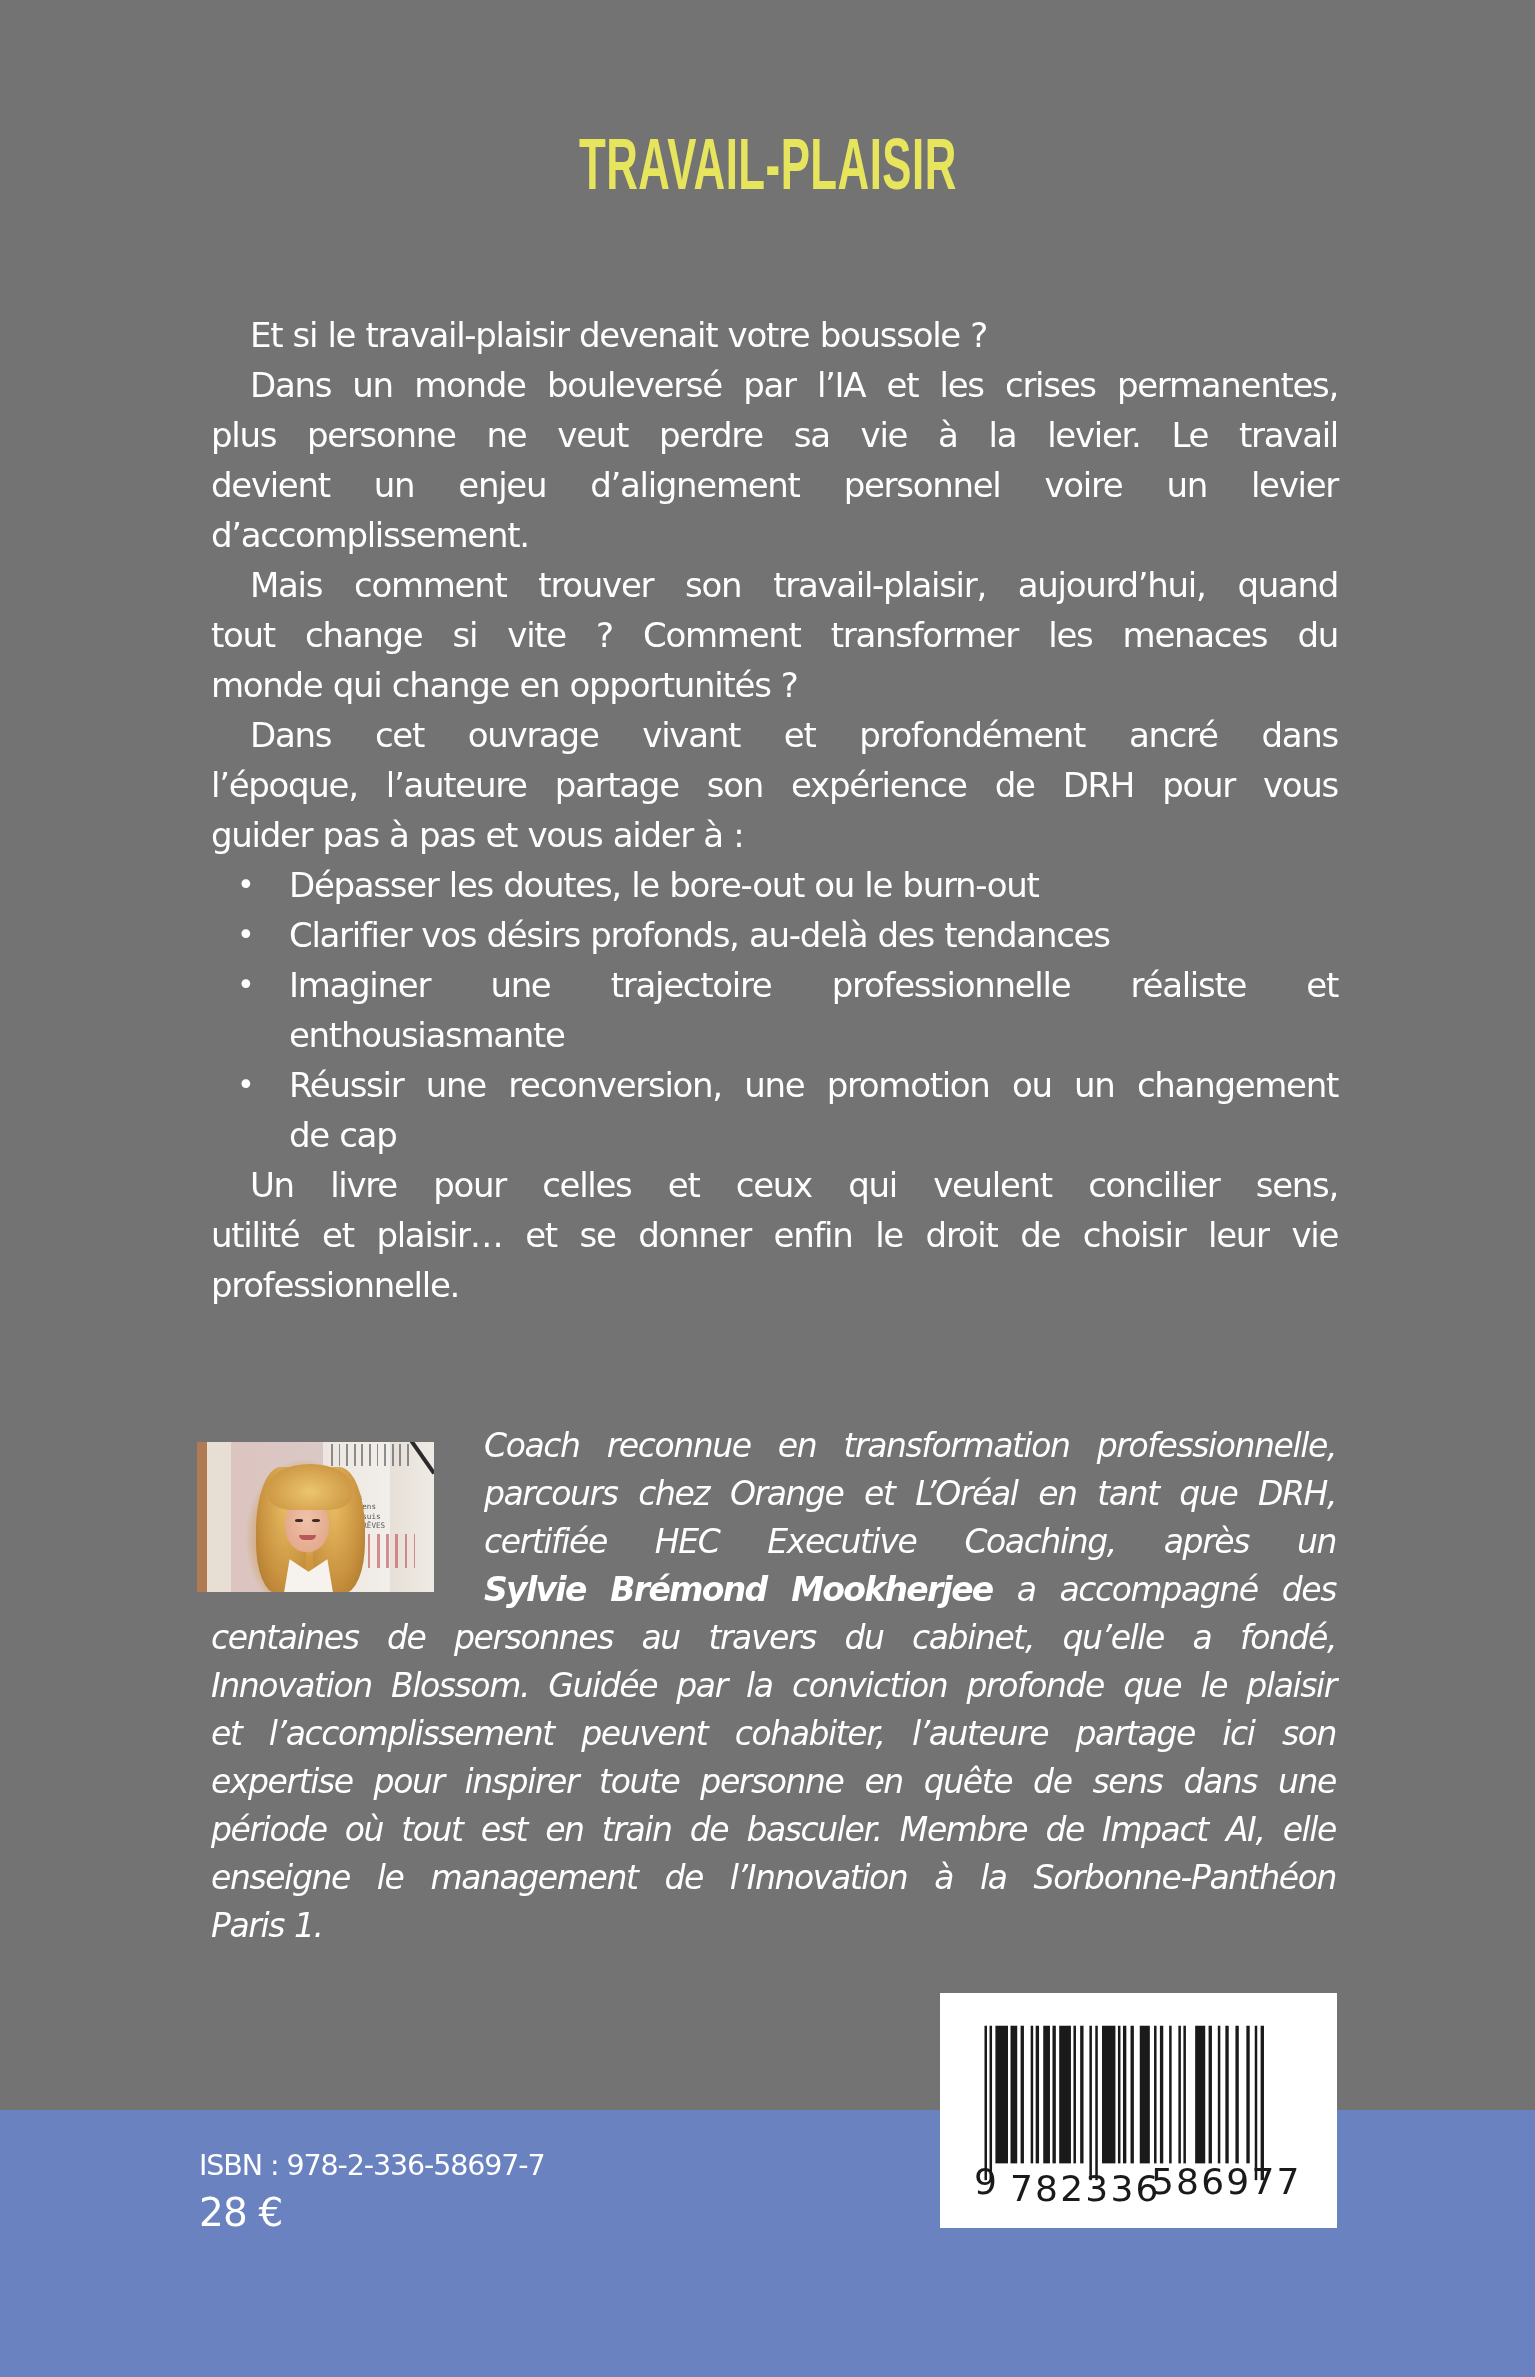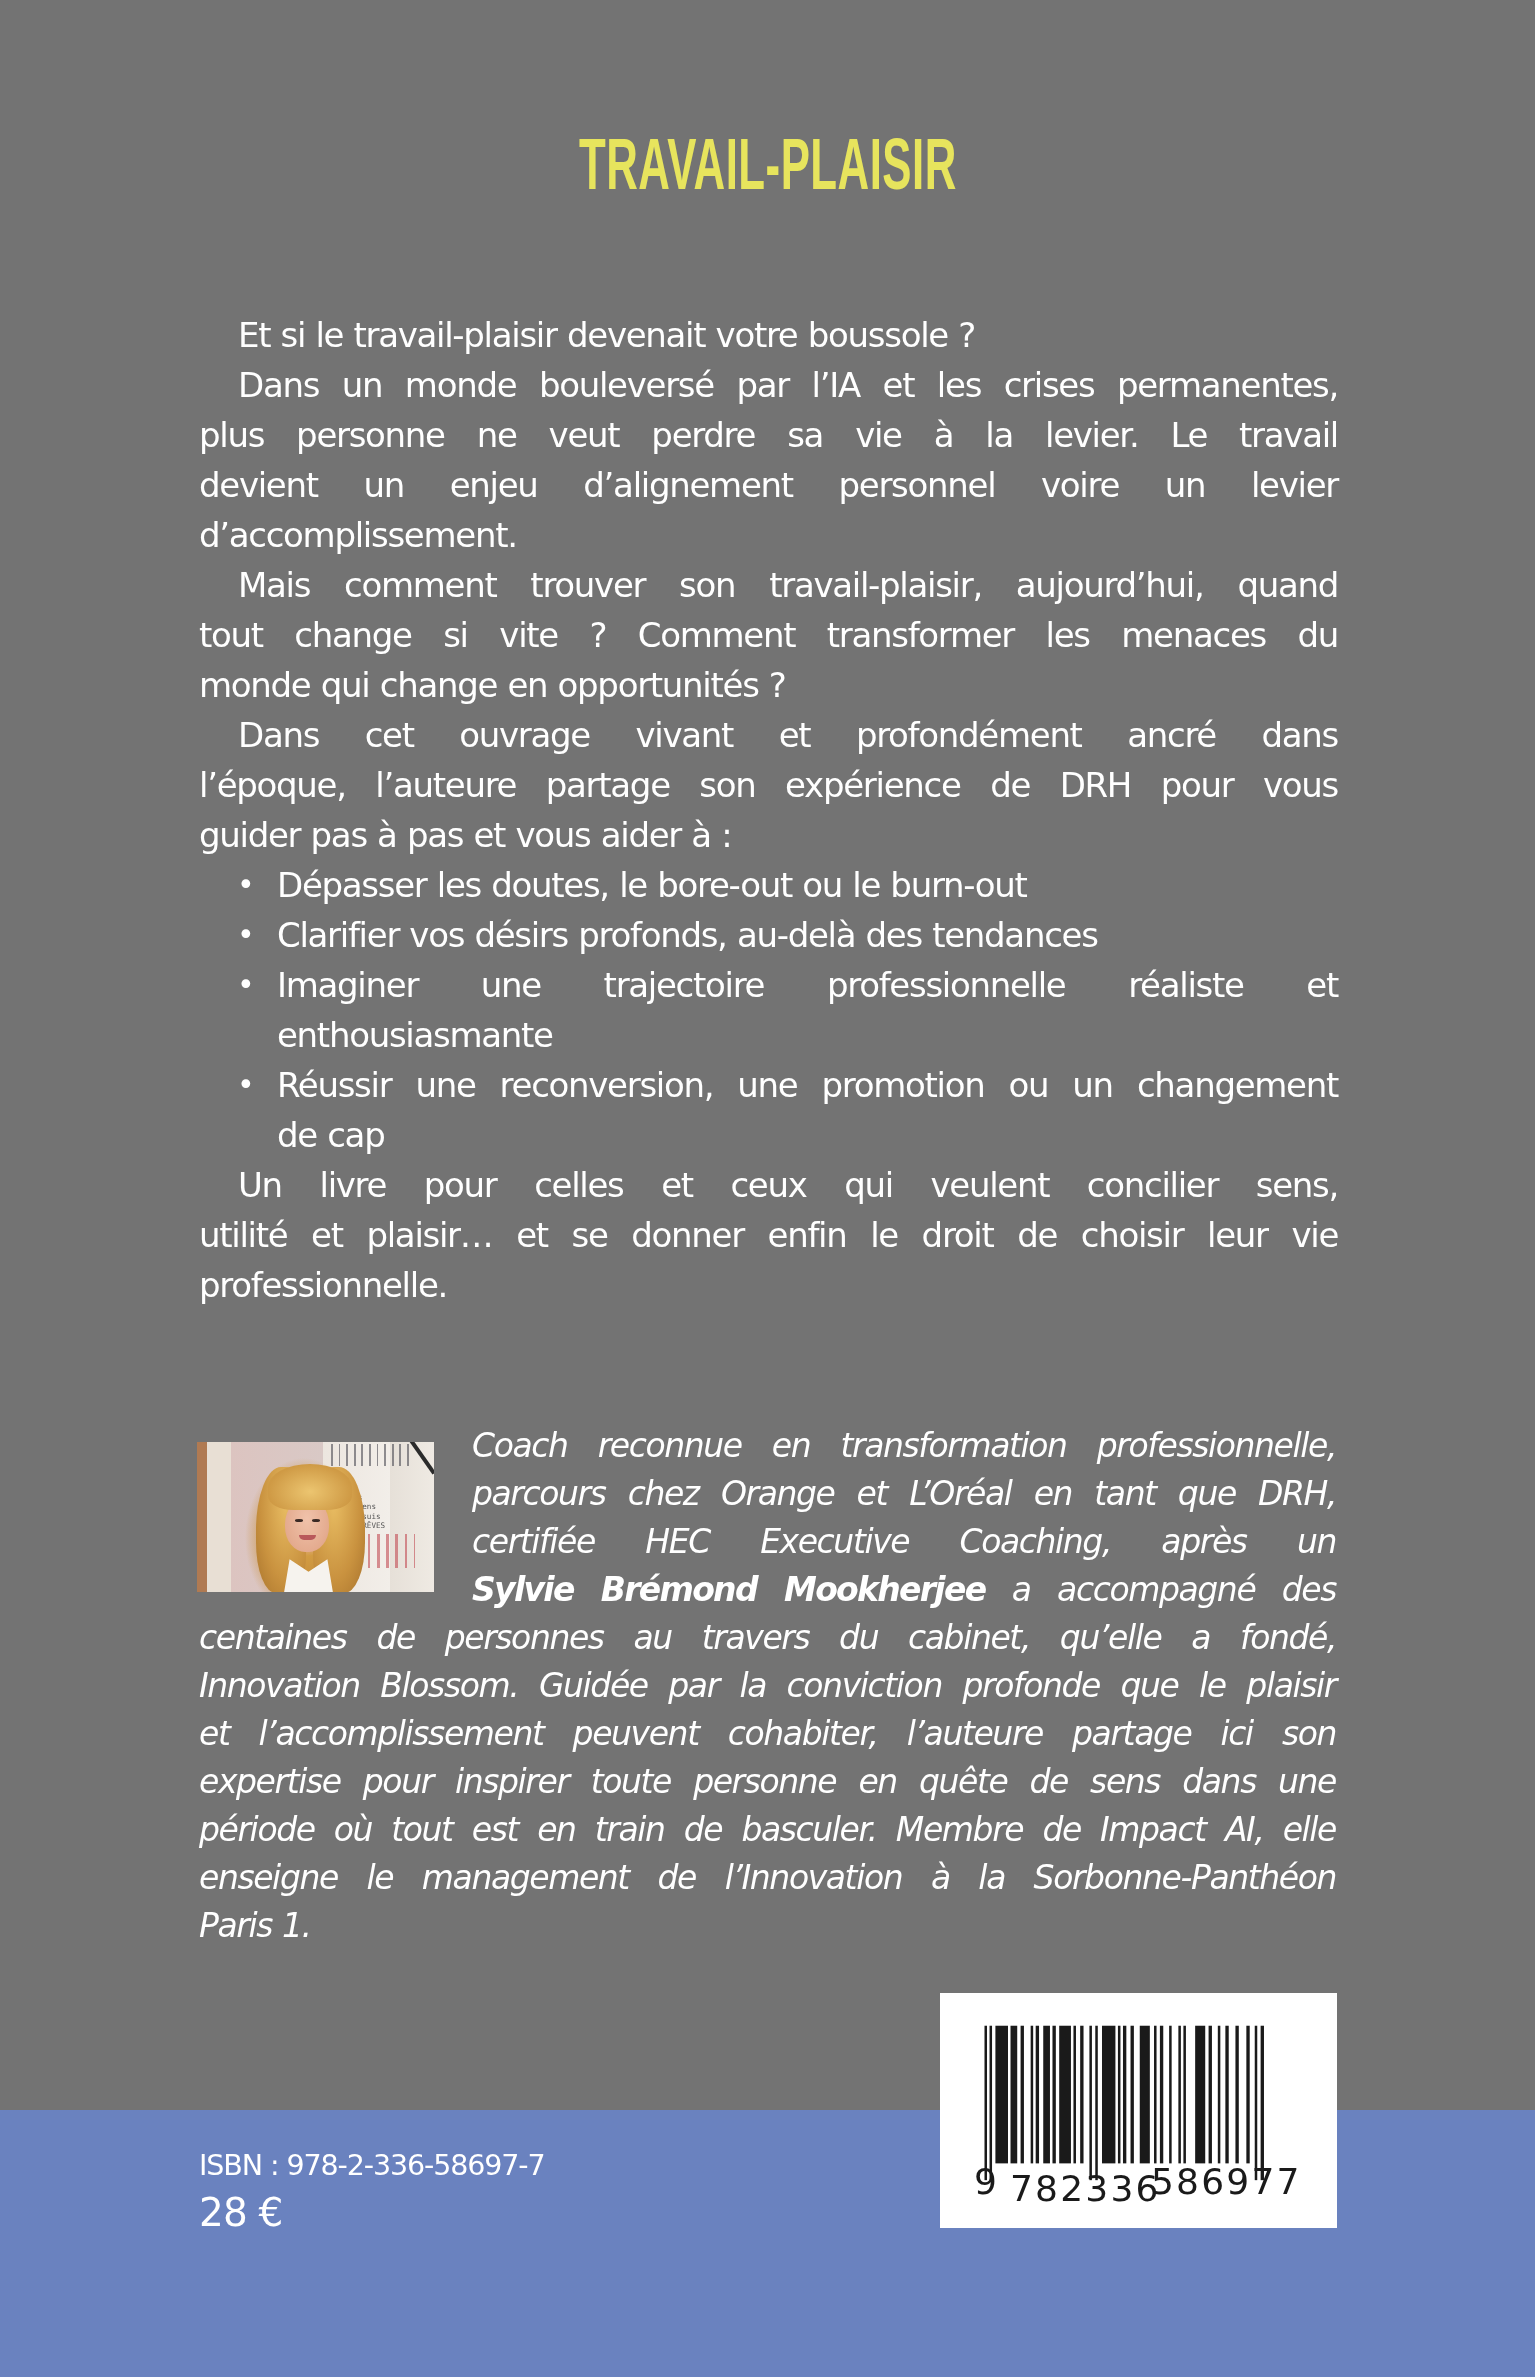--- a/index.html
+++ b/index.html
@@ -53,20 +53,21 @@
     font-size: 34px;
     letter-spacing: -1.3px;
     word-spacing: 0.8px;
   }
   .line {
     display: block;
     height: 50px;
     line-height: 50px;
     white-space: nowrap;
     overflow: visible;
+    margin-left: 12px;
   }
   .line.j {
     text-align: justify;
     text-align-last: justify;
   }
   .line.l {
     text-align: left;
   }
   .para .line.first {
     padding-left: 39px;

